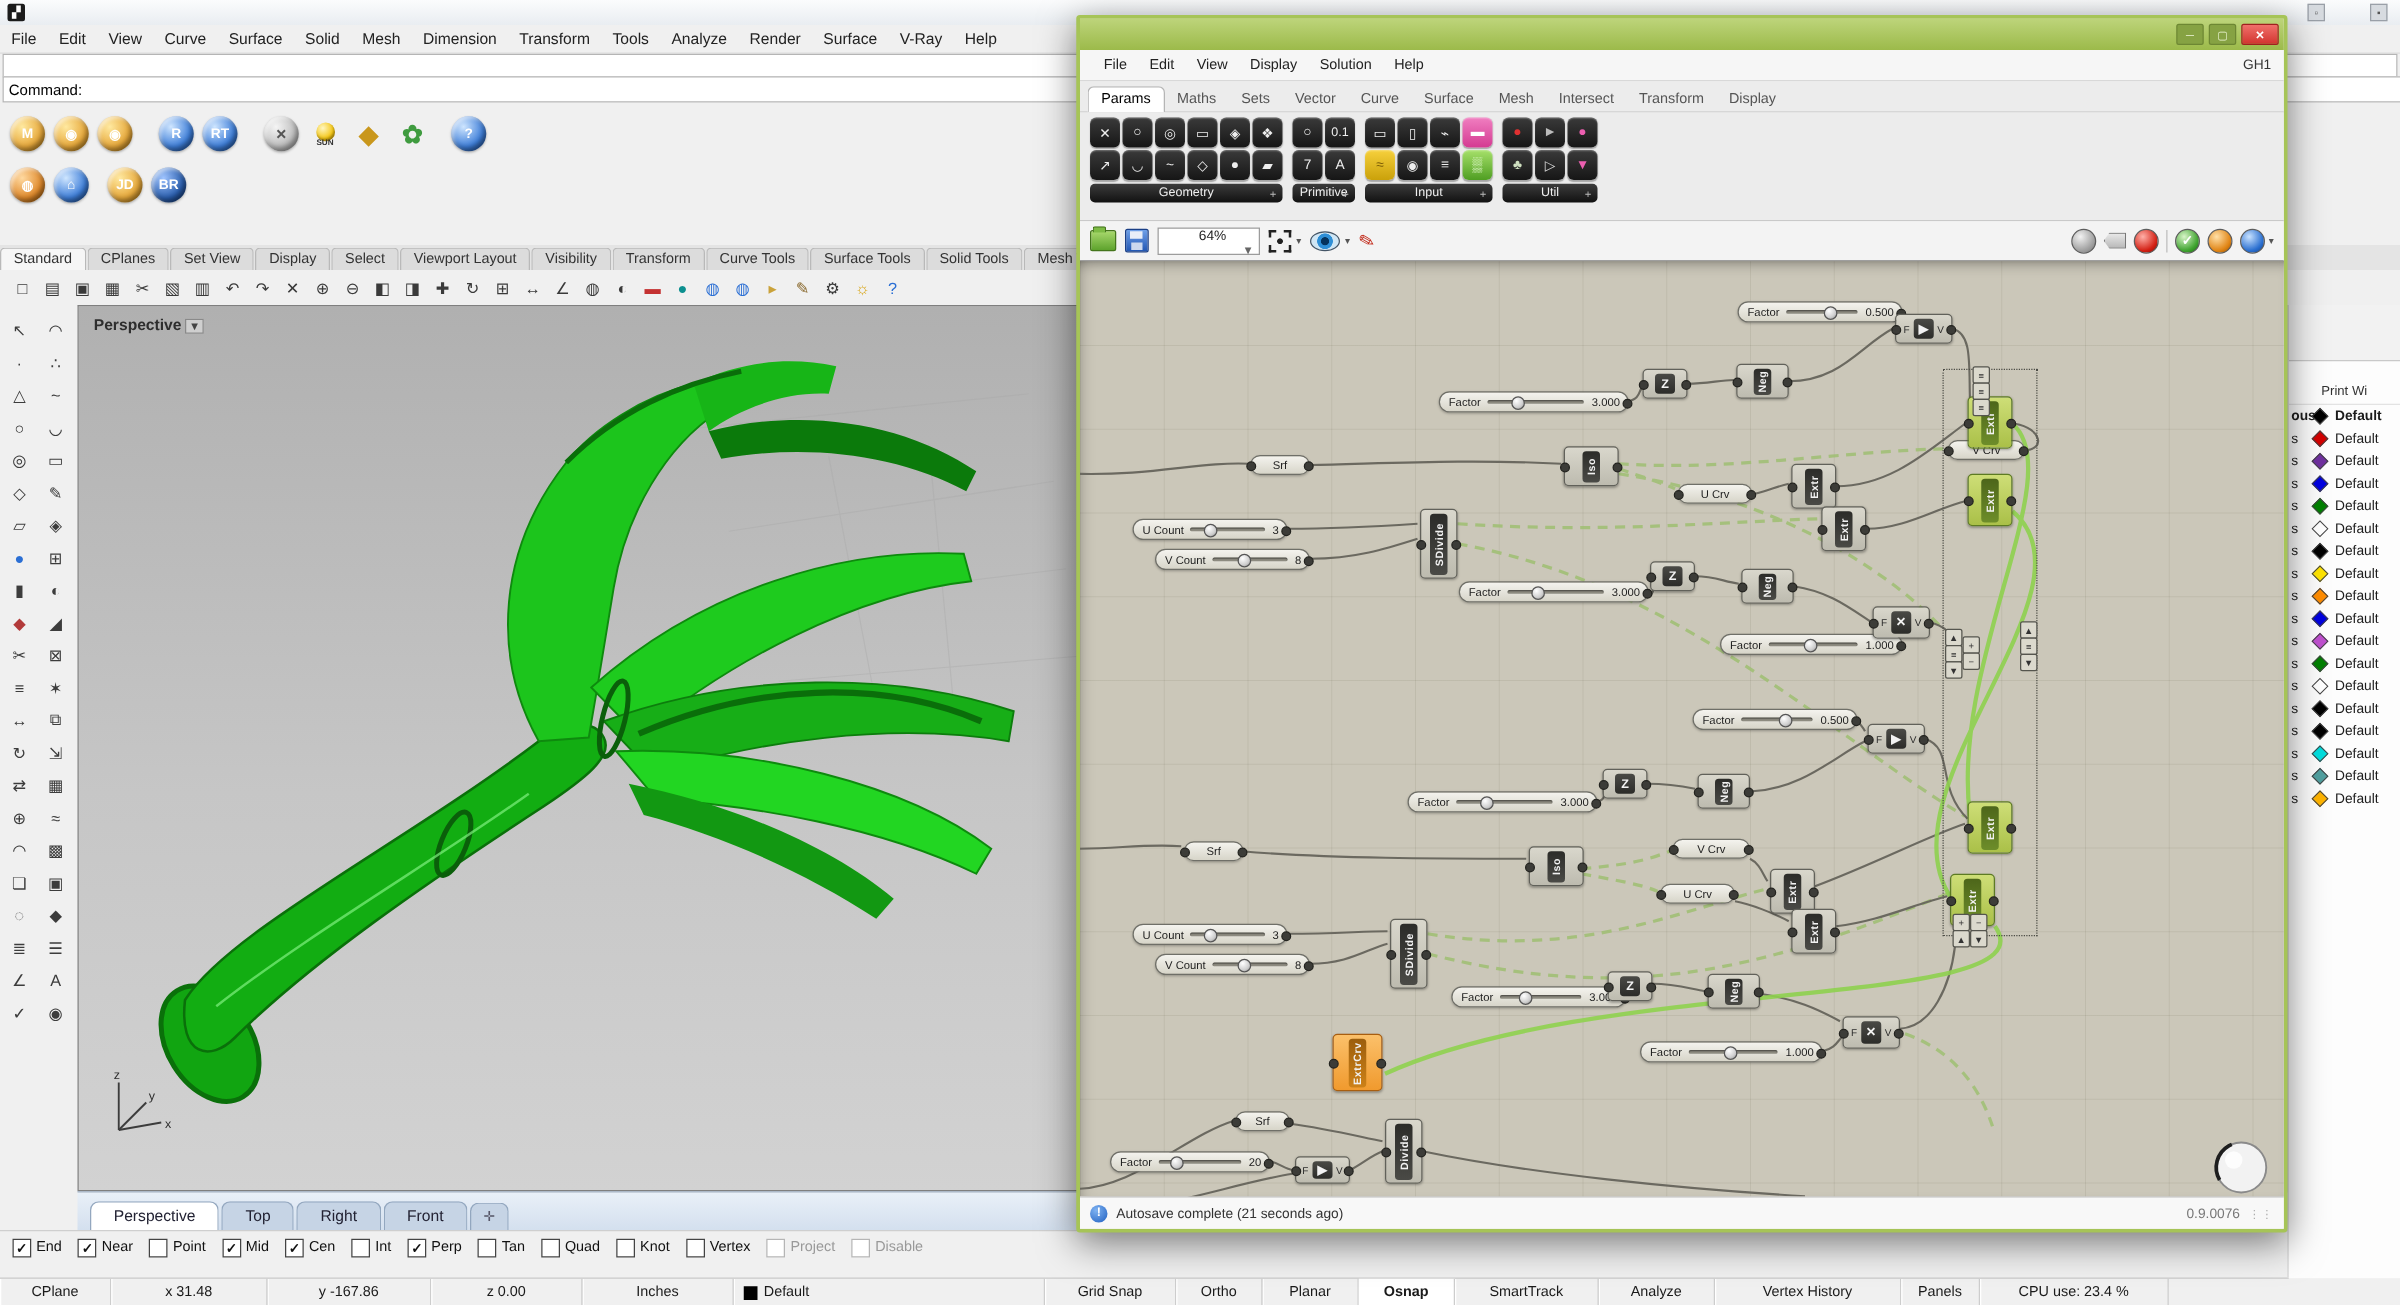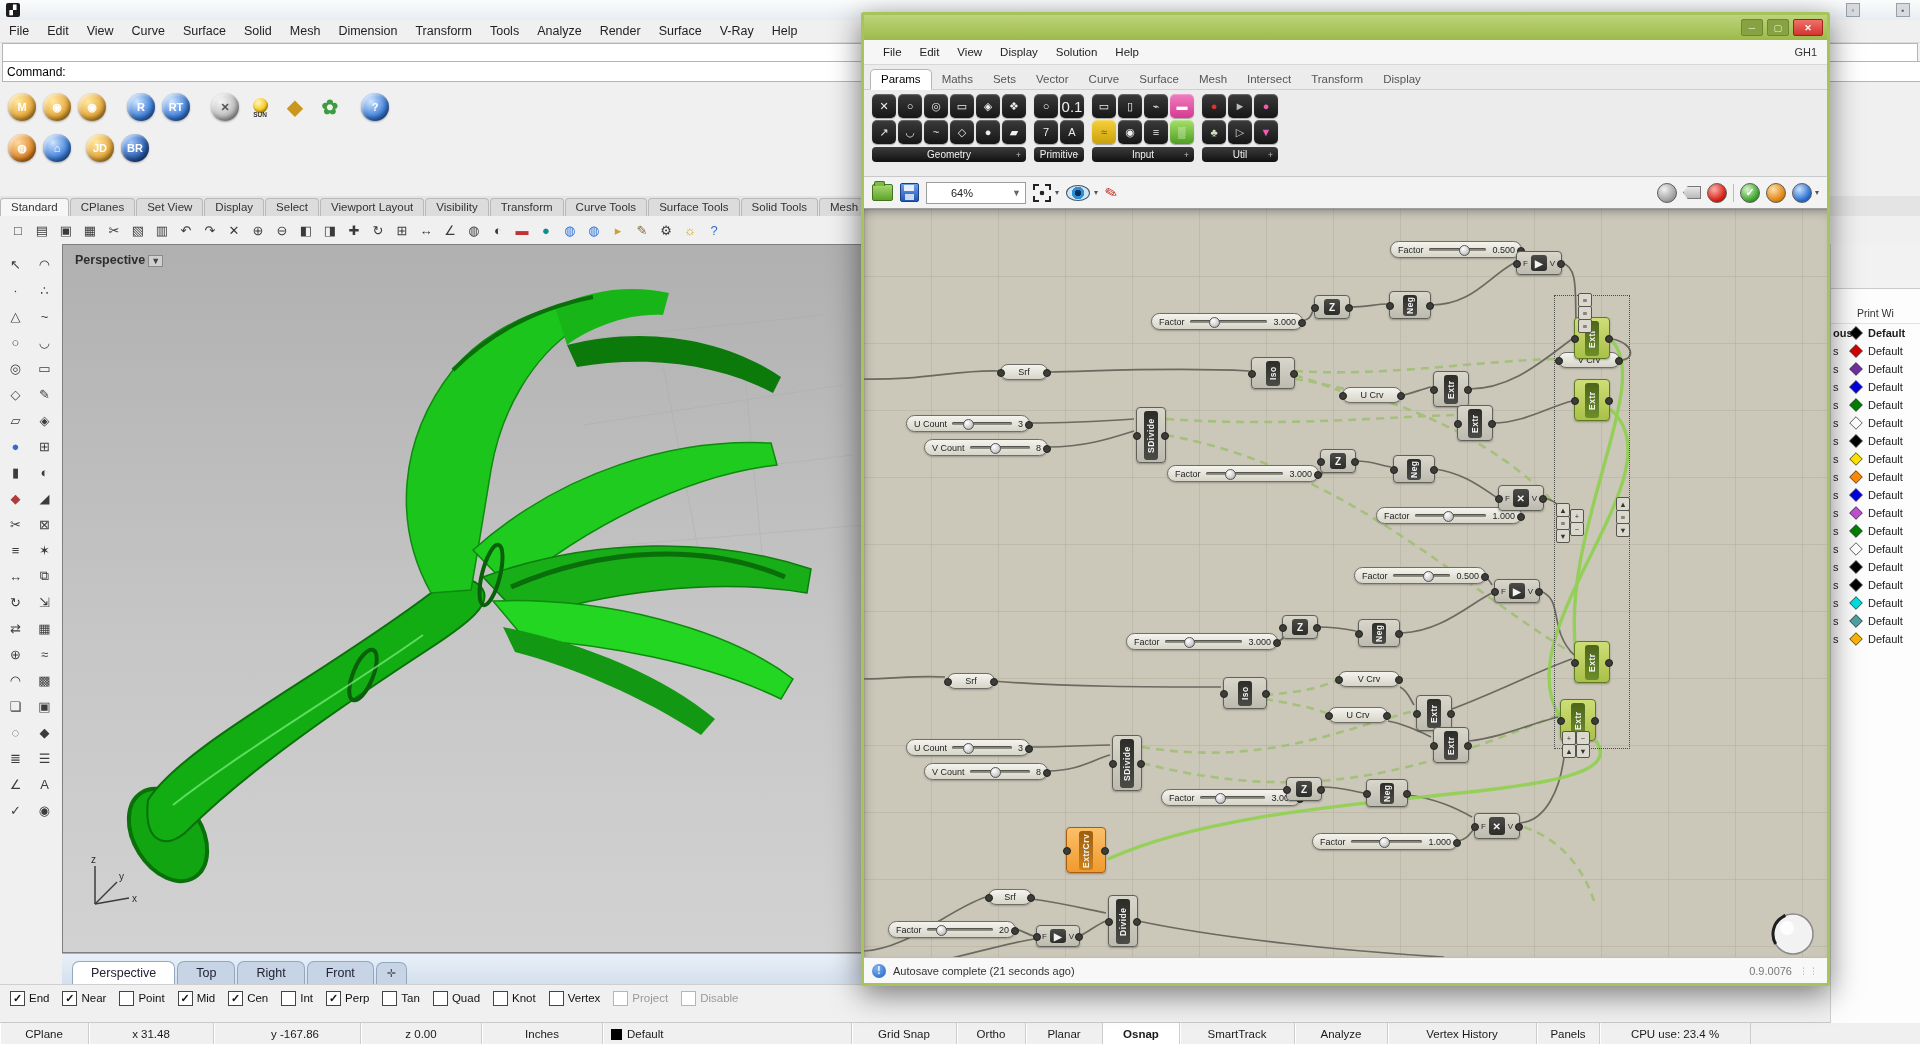--- a/index.html
+++ b/index.html
@@ -113,21 +113,21 @@
   .gh-glabel .plus{position:absolute;right:5px;font-size:9px;color:#bbb;}
   
   #gh-ctb{height:31px;background:#f3f3f3;border-bottom:1px solid #9e9e9e;display:flex;align-items:center;
     padding:0 8px;gap:7px;flex:none;}
   .ctb-folder{width:19px;height:15px;background:linear-gradient(#a8d86d,#5ea32d);border:1px solid #44751c;border-radius:2px;position:relative;}
   .ctb-folder::before{content:"";position:absolute;left:1px;top:-4px;width:9px;height:4px;background:#7dbb45;border:1px solid #44751c;border-bottom:none;border-radius:2px 2px 0 0;}
   .ctb-save{width:17px;height:17px;background:linear-gradient(#6fa0e8,#2257b4);border:1px solid #1a3f86;border-radius:2px;position:relative;}
   .ctb-save::before{content:"";position:absolute;left:3px;top:1px;width:10px;height:6px;background:#e8eef8;}
   .ctb-save::after{content:"";position:absolute;left:4px;bottom:1px;width:9px;height:6px;background:#cdd9ee;}
   #gh-zoom{width:74px;height:20px;background:#fff;border:1px solid #9c9c9c;font-size:11px;color:#222;
-    display:flex;align-items:center;padding-left:24px;}
+    display:flex;align-items:center;padding-left:6px;flex-direction:column;}
   #gh-zoom .car{margin-left:auto;padding-right:4px;color:#666;font-size:9px;}
   .ctb-frame{width:18px;height:18px;background:
       linear-gradient(#222,#222) 0 0/6px 2px,linear-gradient(#222,#222) 0 0/2px 6px,
       linear-gradient(#222,#222) 100% 0/6px 2px,linear-gradient(#222,#222) 100% 0/2px 6px,
       linear-gradient(#222,#222) 0 100%/6px 2px,linear-gradient(#222,#222) 0 100%/2px 6px,
       linear-gradient(#222,#222) 100% 100%/6px 2px,linear-gradient(#222,#222) 100% 100%/2px 6px,
       radial-gradient(circle,#222 2px,transparent 2.6px) center/10px 10px;background-repeat:no-repeat;}
   .ctb-eye{width:22px;height:14px;border:1px solid #456;border-radius:50%;
     background:radial-gradient(circle at center,#06335c 3px,#2f8fd6 3.5px 6px,#cfe6f5 6.5px);}
   .ctb-pen{font-size:15px;color:#c22818;transform:rotate(-15deg);}
@@ -454,21 +454,21 @@
       </div>
     </div>
 
   <div id="rh-statusbar">
       <div class="st-seg" style="width: 88px;">
         <span>CPlane</span>
       </div>
       <div class="st-seg" style="width: 124px;">
         <span>x 31.48</span>
       </div>
-      <div class="st-seg" style="width: 130px; padding-left: 16px;">
+      <div class="st-seg" style="width: 130px;">
         <span>y -167.86</span>
       </div>
       <div class="st-seg" style="width: 120px;">
         <span>z 0.00</span>
       </div>
       <div class="st-seg" style="width: 120px;">
         <span>Inches</span>
       </div>
       <div class="st-seg" style="width: 240px; justify-content: flex-start; padding-left: 8px;">
         <span class="st-swatch"></span>
@@ -643,21 +643,21 @@
           </div>
           <div class="gh-glabel">
             <span>Geometry</span>
             <span class="plus">+</span>
           </div>
         </div>
         <div class="gh-group">
           <div class="gh-grid">
             <div class="gh-ico">○</div>
             <div class="gh-ico">7</div>
-            <div class="gh-ico" style="font-size: 15px;">0.1</div>
+            <div class="gh-ico" style="font-size: 10px;">0.1</div>
             <div class="gh-ico">A</div>
           </div>
           <div class="gh-glabel">
             <span>Primitive</span>
             <span class="plus">+</span>
           </div>
         </div>
         <div class="gh-group">
           <div class="gh-grid">
             <div class="gh-ico" style="background: linear-gradient(rgb(58, 58, 58), rgb(22, 22, 22));">▭</div>

